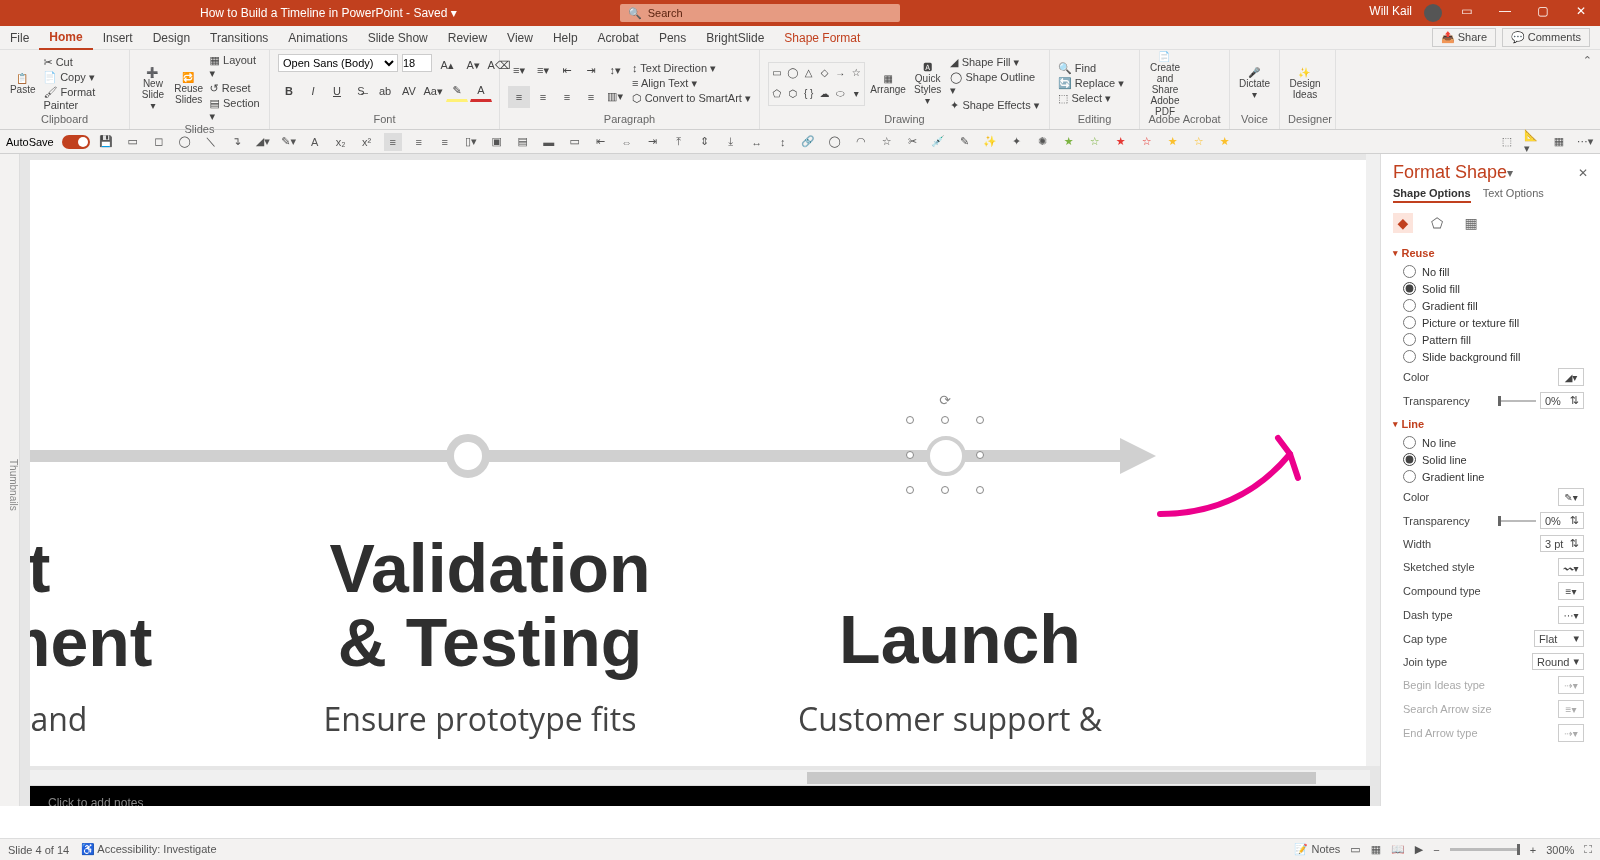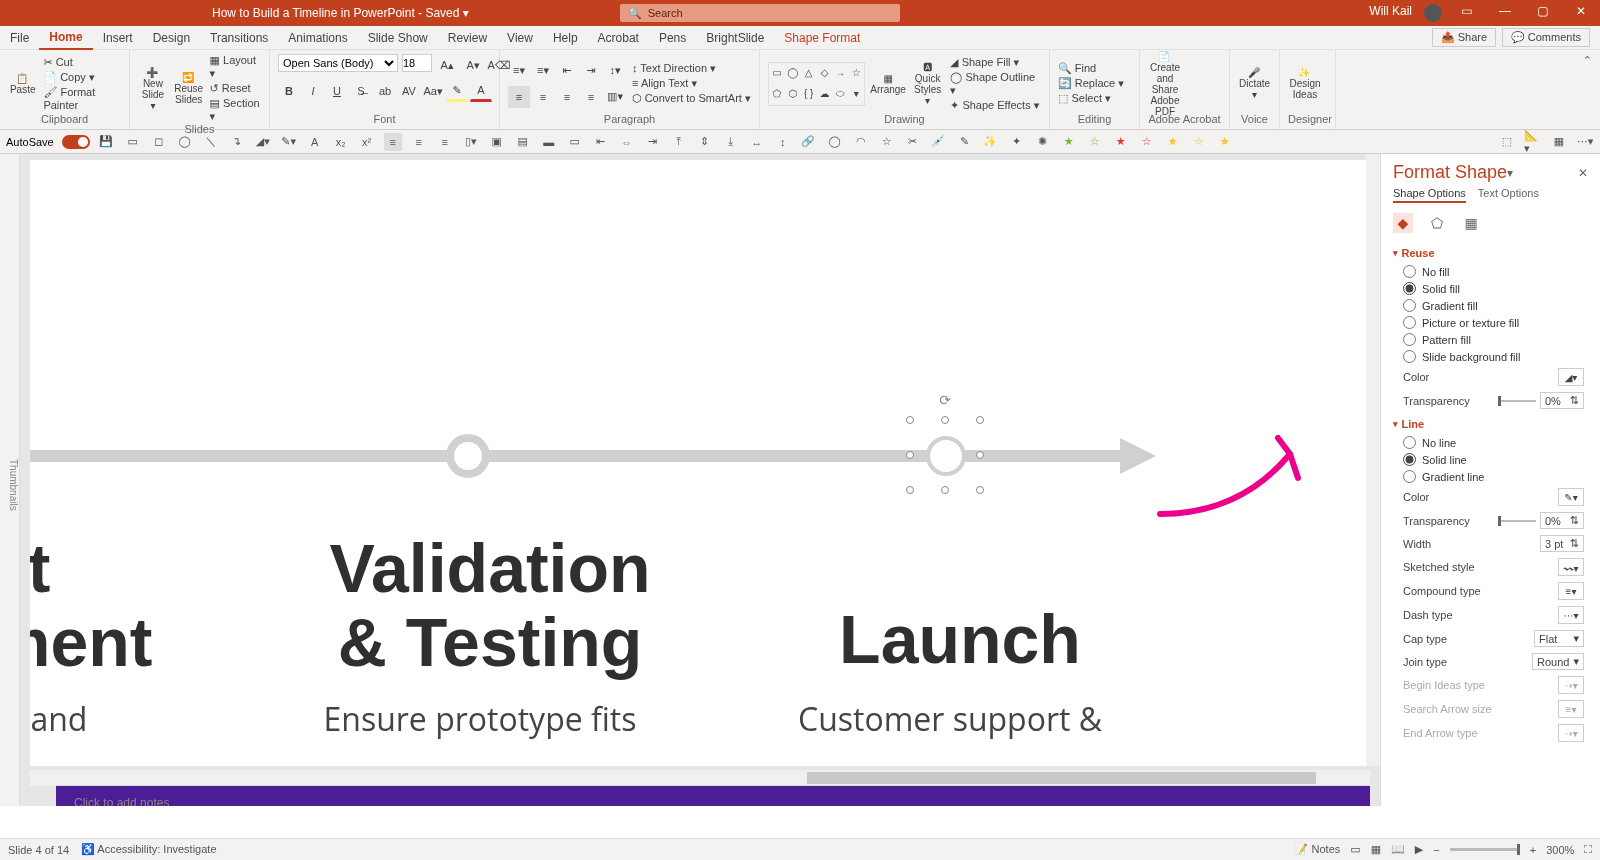--- a/index.html
+++ b/index.html
@@ -1,19 +1,19 @@
 <!DOCTYPE html>
 <html><head>
 <meta charset="utf-8">
 <style>
   * { box-sizing: border-box; margin: 0; padding: 0; font-family: "Segoe UI", sans-serif; }
   body { background: #fff; width: 1600px; height: 860px; overflow: hidden; position: relative; }
 
   
-  .titlebar { height: 26px; background: #c1401e; display: flex; align-items: center; color: #fff; font-size: 12px; position: relative; padding-left: 12px; }
+  .titlebar { height: 26px; background: #c1401e; display: flex; align-items: center; color: #fff; font-size: 12px; position: relative; }
   .title-text { margin-left: 200px; }
   .searchbox-top { position: absolute; left: 620px; top: 4px; width: 280px; height: 18px; background: #e69b82; border-radius: 2px; display: flex; align-items: center; padding: 0 8px; font-size: 11px; color: #5b2310; }
   .titlebar-right { position: absolute; right: 6px; display: flex; align-items: flex-start; gap: 12px; }
   .winbtn { width: 26px; text-align: center; }
 
   
   .tabs-row { height: 24px; background: #f3f2f1; display: flex; align-items: center; border-bottom: 1px solid #e0e0e0; font-size: 12px; }
   .tabs-row .tab { padding: 4px 10px; color: #444; cursor: pointer; }
   .tabs-row .tab.active { color: #c1401e; border-bottom: 2px solid #c1401e; font-weight: 600; }
   .tabs-row .tab.shapefmt { color: #c1401e; }
@@ -51,30 +51,30 @@
   .sel-handles .h { position: absolute; width: 8px; height: 8px; background: #fff; border: 1px solid #888; border-radius: 50%; }
   .sel-handles .rot { position: absolute; left: 50%; top: -28px; transform: translateX(-50%); font-size: 14px; color: #888; }
   .headline { position: absolute; font-family: "Open Sans", "Segoe UI", sans-serif; font-weight: 800; color: #2f2f2f; line-height: 1.05; text-align: center; }
   .subtext { position: absolute; font-family: "Open Sans", "Segoe UI", sans-serif; font-weight: 400; color: #444; font-size: 32px; text-align: center; line-height: 1.2; }
   .sel-box { position:absolute; right:-6px; top:140px; width:14px; height:14px; background:#fff; border:1px solid #bbb; }
 
   .hscroll { position: absolute; left: 10px; right: 10px; bottom: 20px; height: 16px; background: #f0f0f0; }
   .hscroll-thumb { position: absolute; left: 58%; top: 2px; width: 38%; height: 12px; background: #c8c8c8; }
   .vscroll-canvas { position:absolute; right:0; top:0; width:14px; height:calc(100% - 40px); background:#f0f0f0; }
 
-  .notesbar { position: absolute; left: 10px; right: 10px; bottom: 0; height: 20px; background: #4c1d95; border-top: 1px solid #ddd; font-size: 12px; color: #888; padding: 10px 18px; margin-left: 26px; }
+  .notesbar { position: absolute; left: 10px; right: 10px; bottom: 0; height: 20px; background: #000000; border-top: 1px solid #ddd; font-size: 12px; color: #888; padding: 10px 18px; }
 
   
   .pane { width: 220px; border-left: 1px solid #ddd; background: #fff; display: flex; flex-direction: column; }
   .pane-title { font-size: 18px; color: #c1401e; padding: 8px 12px 4px; display: flex; align-items: center; }
   .pane-title .paneclose { margin-left: auto; font-size: 12px; color: #666; cursor: pointer; padding-left:8px; }
   .pane-title .panemenu { font-size: 12px; color: #666; cursor: pointer; }
   .pane-tabs { display: flex; gap: 12px; padding: 0 12px 6px; font-size: 11px; }
   .pane-tabs .ptab { color: #666; cursor: pointer; padding-bottom: 2px; }
-  .pane-tabs .ptab.active { color: #333; font-weight: 400; border-bottom: 2px solid #c1401e; }
+  .pane-tabs .ptab.active { color: #333; font-weight: 700; border-bottom: 2px solid #c1401e; }
   .pane-icons { display: flex; gap: 14px; padding: 4px 12px 8px; }
   .pane-icons .pi { width: 20px; height: 20px; border: 1px solid transparent; display: flex; align-items: center; justify-content: center; font-size: 14px; color: #666; }
   .pane-icons .pi.active { background: #fce4dc; color: #c1401e; }
   .pane-body { flex: 1; overflow-y: auto; padding: 0 12px 12px; font-size: 11px; color: #444; position: relative; }
   .pane-body::-webkit-scrollbar { width: 10px; } .pane-body::-webkit-scrollbar-thumb { background:#ccc; }
   .section-head { display: flex; align-items: center; gap: 4px; font-size: 11px; color: #c1401e; font-weight: 700; margin: 6px 0 4px; cursor: pointer; }
   .section-head .tri { font-size: 9px; }
   .radio-row { display: flex; align-items: center; gap: 6px; padding: 2px 0 2px 10px; }
   .radio-row input { accent-color: #444; }
   .radio-row label { color: #333; }

